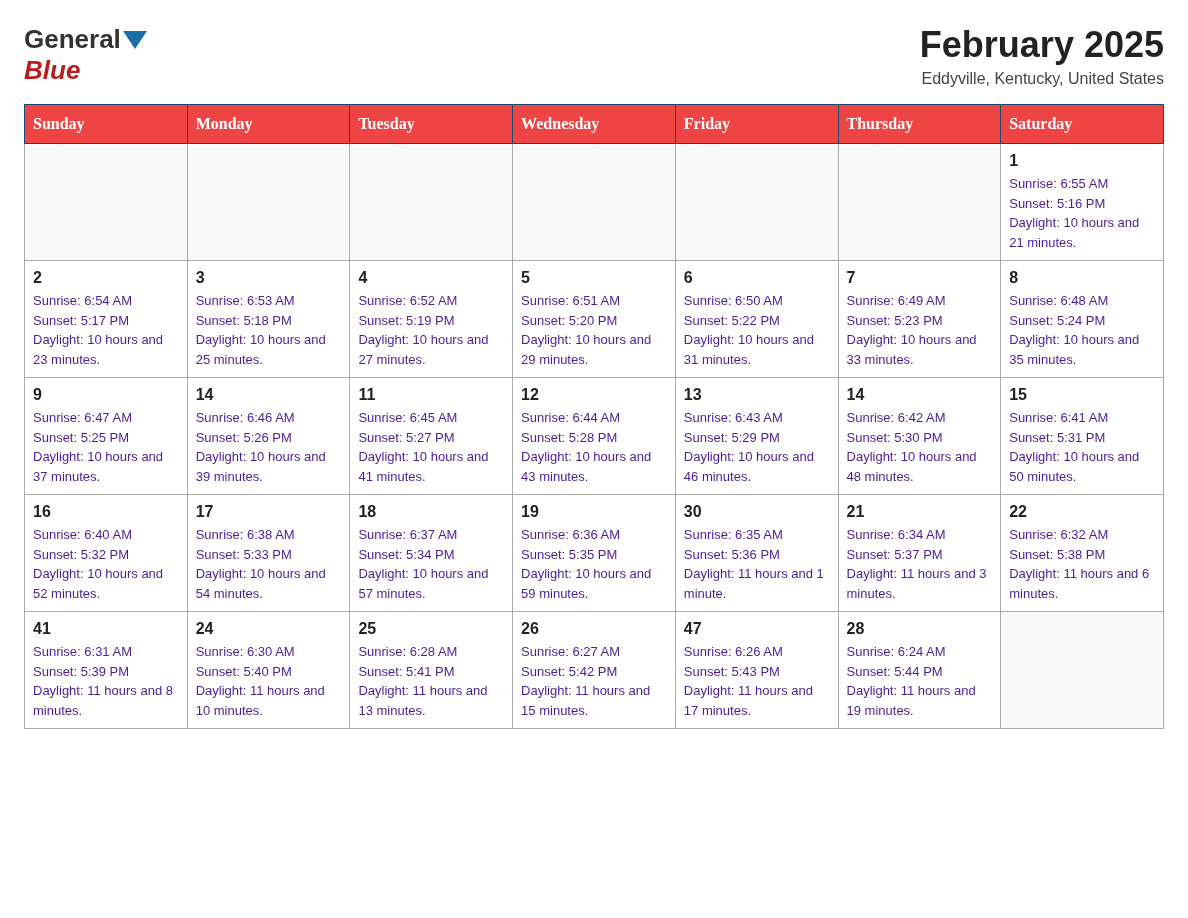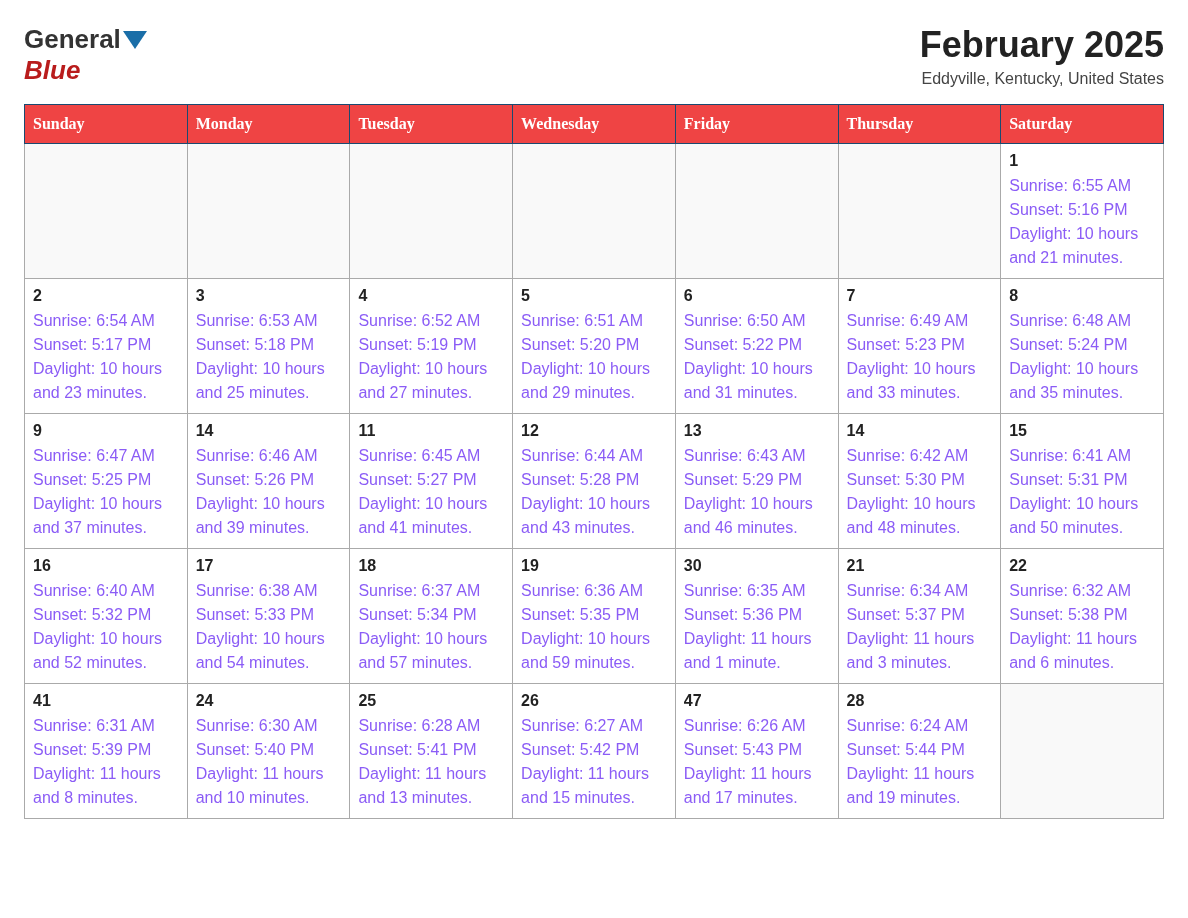--- a/index.html
+++ b/index.html
@@ -87,22 +87,22 @@
     .calendar tbody tr td.empty {
       background: #f9f9f9;
     }
     .day-number {
       font-size: 16px;
       font-weight: bold;
       color: #222;
       margin-bottom: 4px;
     }
     .day-info {
-      font-size: 16px;
-      color: #8b5cf6;
+      font-size: 13px;
+      color: #4c1d95;
       line-height: 1.5;
     }
     .calendar tbody tr:last-child td {
       border-bottom: 1px solid #aaa;
     }
   </style>
 </head>
 <body>
 
 <div class="header">

